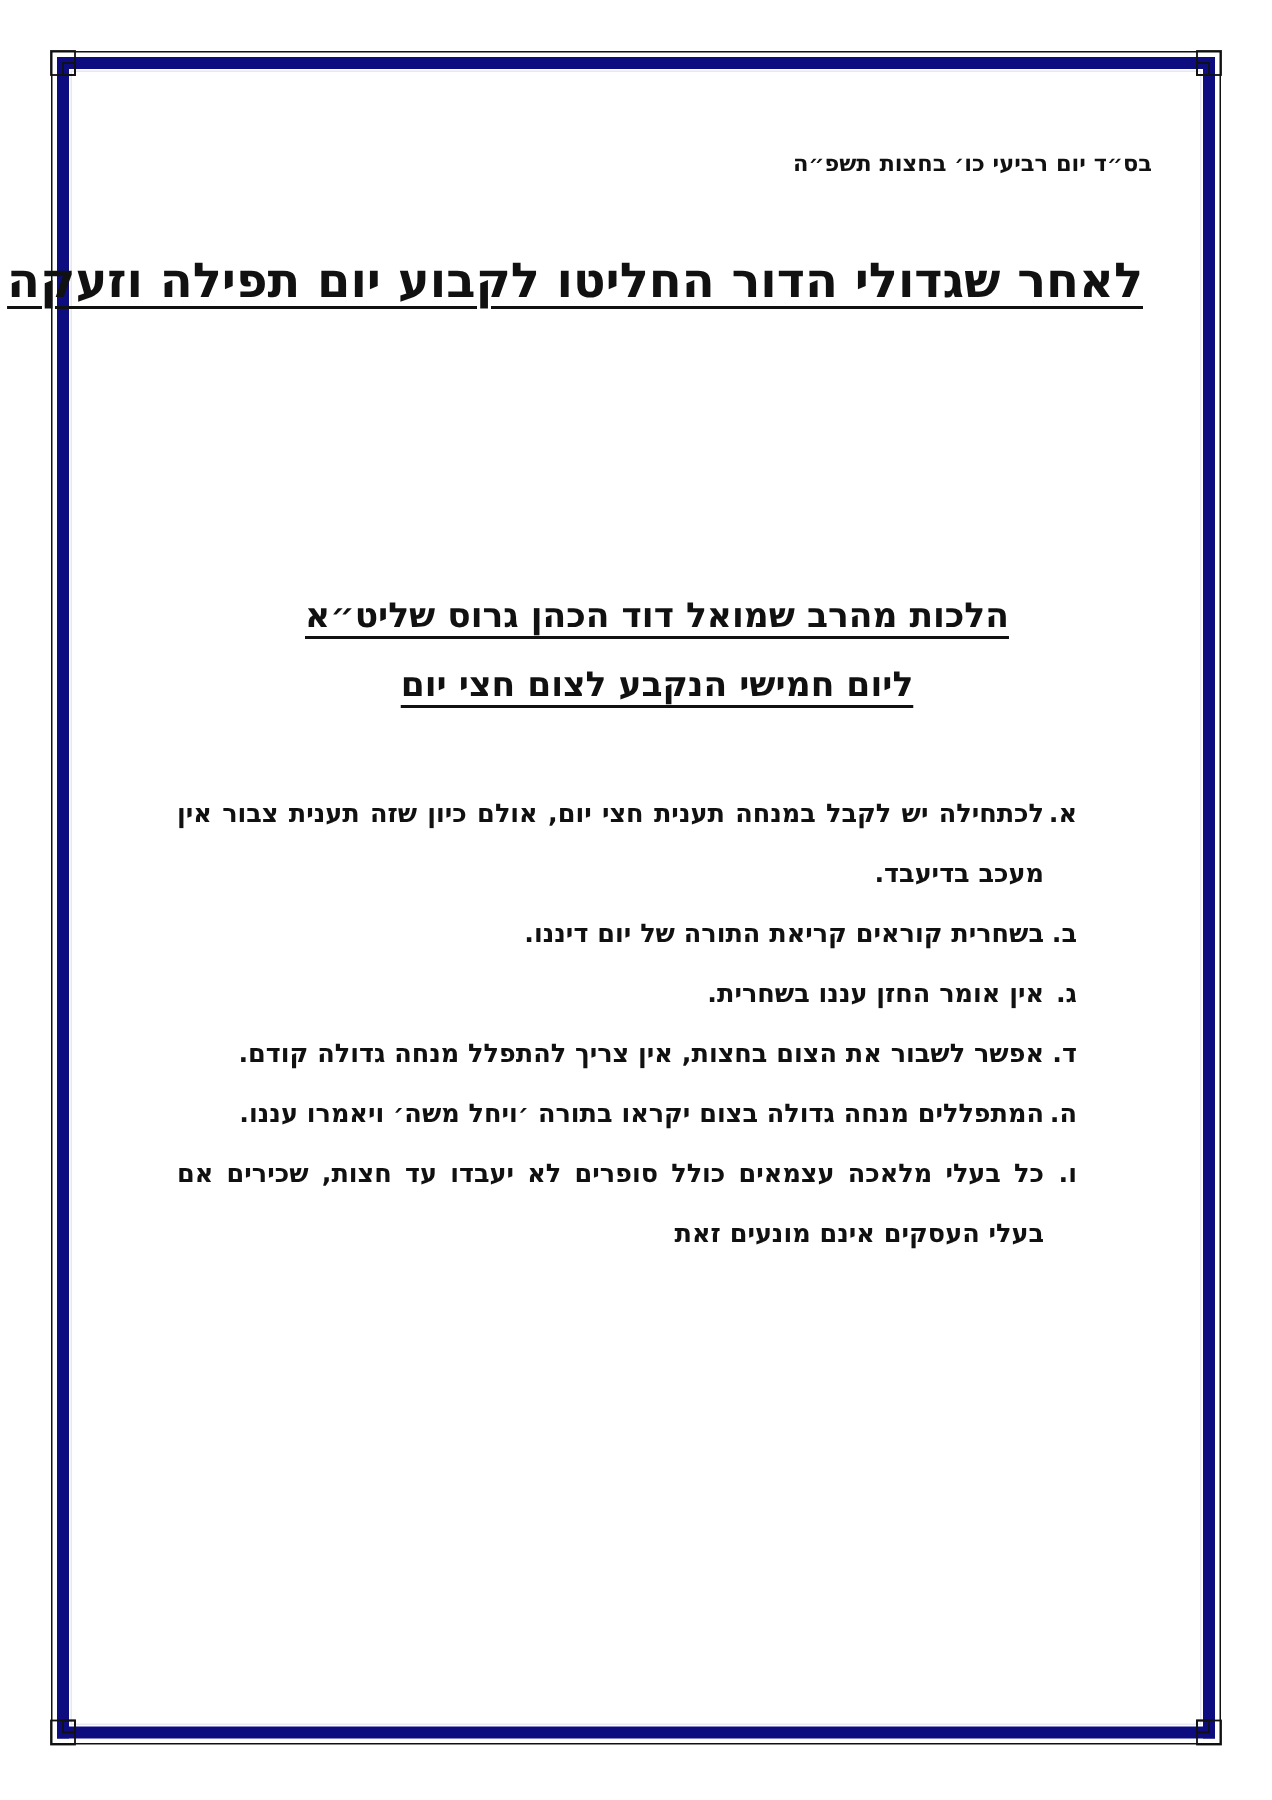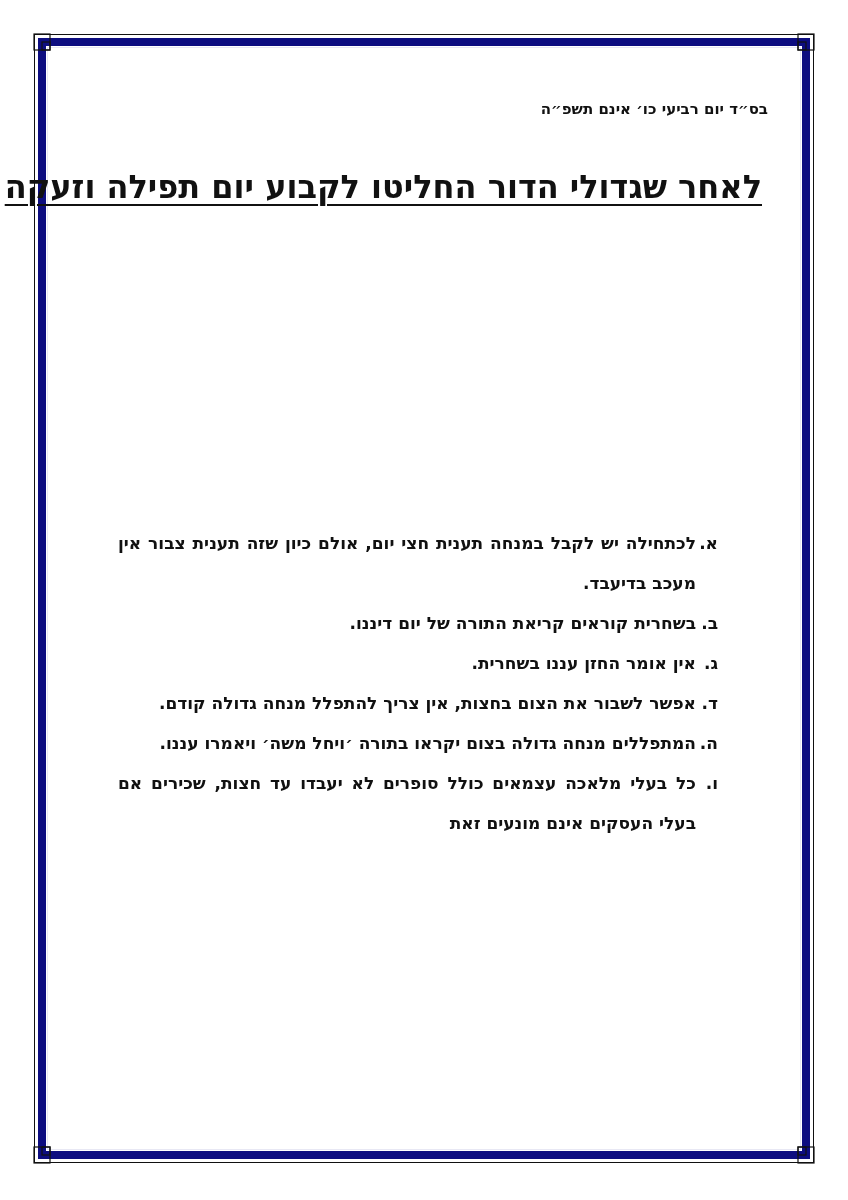--- a/index.html
+++ b/index.html
@@ -149,26 +149,30 @@
   <rect x="5" y="5" width="8" height="8" fill="#0d0d80"></rect>
   <rect x="9" y="9" width="8" height="8" fill="none" stroke="#111" stroke-width="1.2"></rect>
 </svg>
 <svg class="corner br" viewBox="0 0 22 22">
   <rect x="1" y="1" width="16" height="16" fill="none" stroke="#111" stroke-width="1.2"></rect>
   <rect x="5" y="5" width="8" height="8" fill="#0d0d80"></rect>
   <rect x="9" y="9" width="8" height="8" fill="none" stroke="#111" stroke-width="1.2"></rect>
 </svg>
 
 <div class="page">
-  <div class="dateline">בס״ד יום רביעי כו׳ אינם תשפ״ה</div>
+  <div class="dateline">בס״ד יום רביעי כו׳ בחצות תשפ״ה</div>
 
   <div class="headline">
     <span class="line">לאחר שגדולי הדור החליטו לקבוע יום תפילה וזעקה</span>
   </div>
 
+  <div class="subhead">
+    <span class="line">הלכות מהרב שמואל דוד הכהן גרוס שליט״א</span>
+    <span class="line">ליום חמישי הנקבע לצום חצי יום</span>
+  </div>
 
   <ol class="rulings">
     <li>
       <span class="marker">א.</span>
       <span class="text">לכתחילה יש לקבל במנחה תענית חצי יום, אולם כיון שזה תענית צבור אין מעכב בדיעבד.</span>
     </li>
     <li>
       <span class="marker">ב.</span>
       <span class="text">בשחרית קוראים קריאת התורה של יום דיננו.</span>
     </li>

